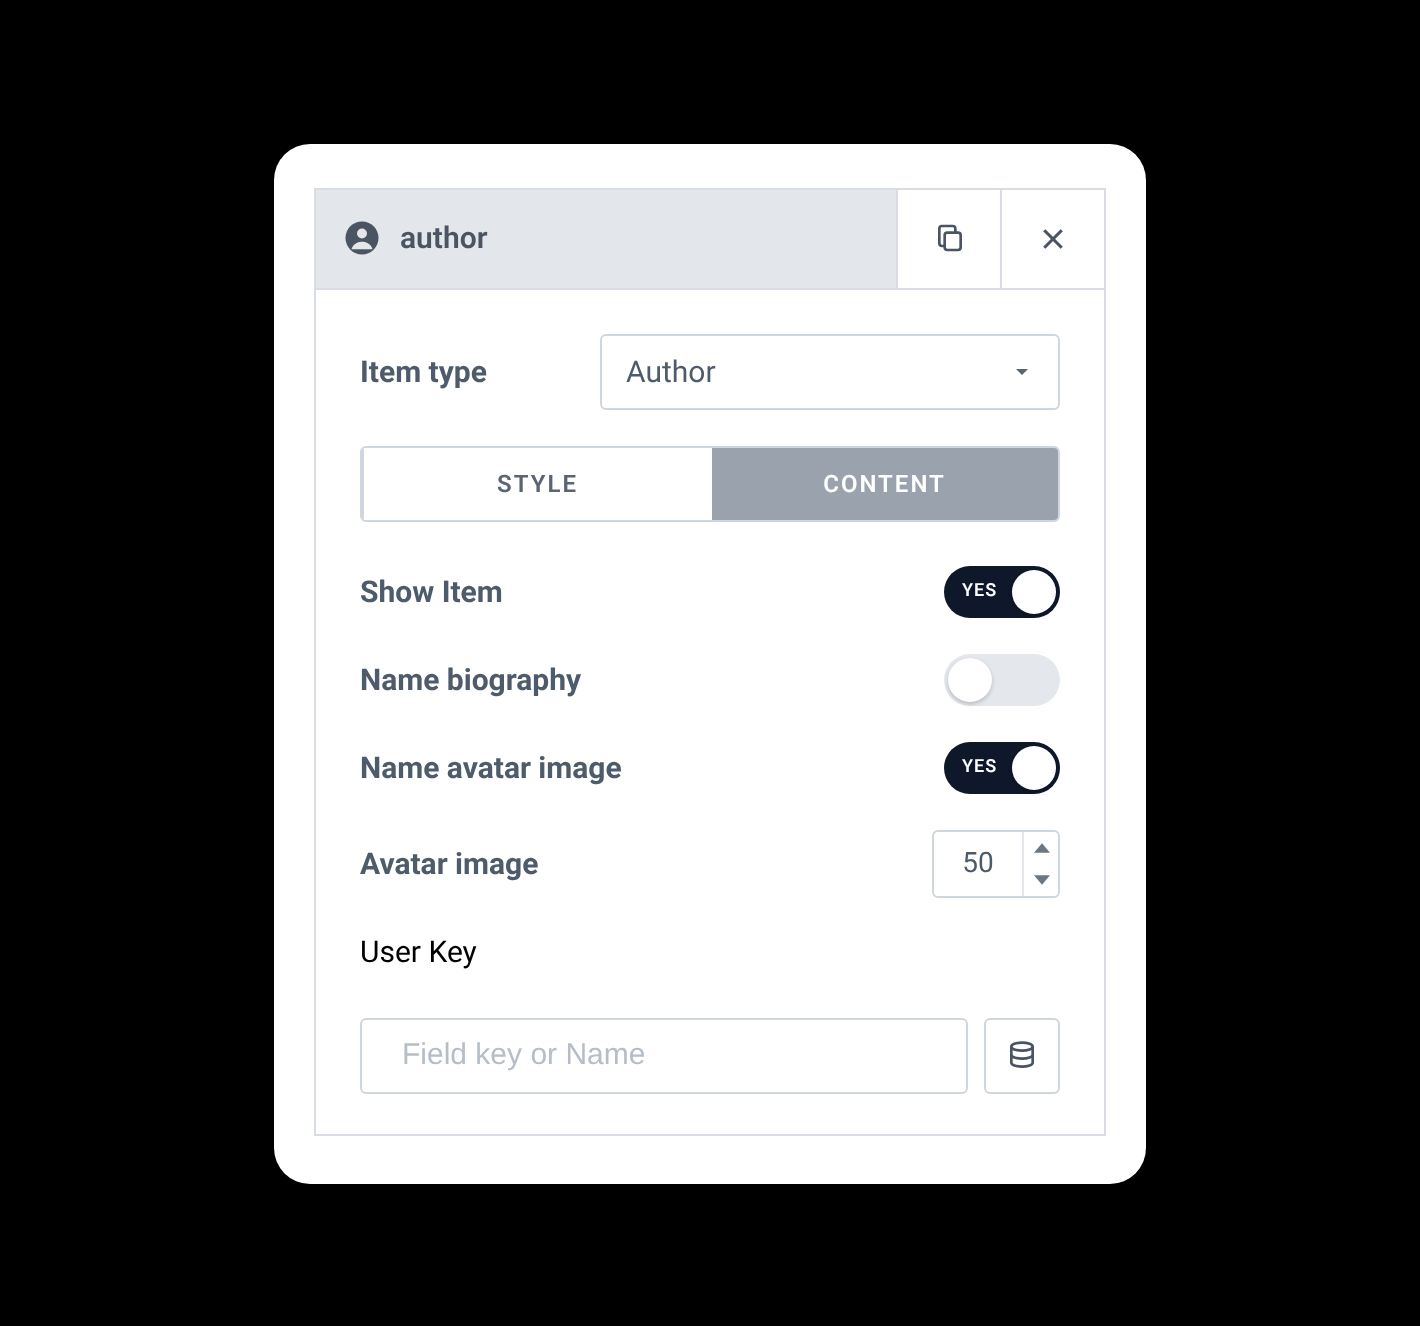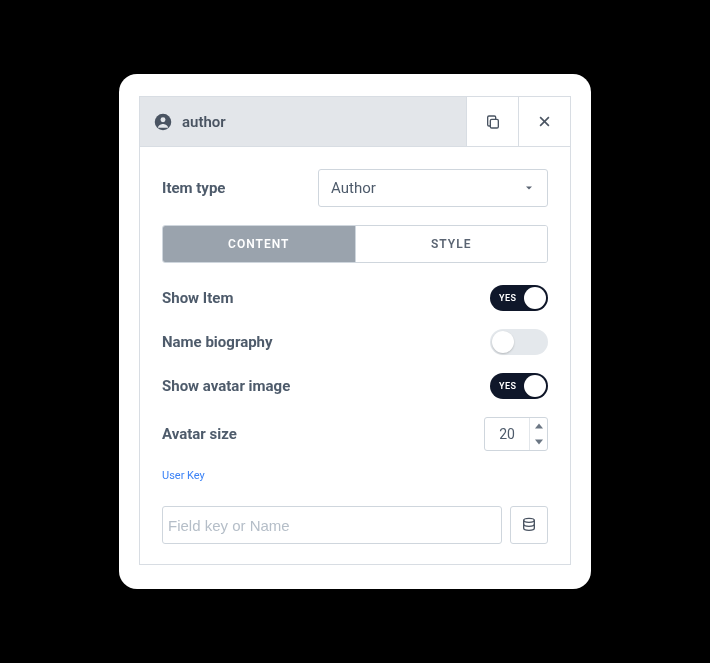--- a/index.html
+++ b/index.html
@@ -6,21 +6,21 @@
   body {
     width: 710px;
     height: 663px;
     background: #000;
     display: flex;
     align-items: center;
     justify-content: center;
     font-family: -apple-system, BlinkMacSystemFont, "Segoe UI", Roboto, sans-serif;
   }
   .panel {
-    width: 472px;
+    width: 436px;
     background: #fff;
     border-radius: 18px;
     box-shadow: 0 8px 30px rgba(0,0,0,0.35);
     overflow: hidden;
     padding-bottom: 24px;
   }
   .inner {
     margin: 22px 20px 0 20px;
     border: 1px solid #d8dde3;
   }
@@ -164,34 +164,34 @@
     height: 100%;
   }
   .stepper-btn {
     flex: 1;
     display: flex;
     align-items: center;
     justify-content: center;
     cursor: pointer;
   }
   .field-label {
-    color: #3b82f6;
-    font-size: 11px;
+    color: #000000;
+    font-size: 15px;
     margin-bottom: 24px;
   }
   .input-group {
     display: flex;
     gap: 8px;
   }
   .text-input {
     flex: 1;
     height: 38px;
     border: 1px solid #cfd6dd;
     border-radius: 3px;
-    padding: 0 5px;
+    padding: 0 20px;
     font-size: 15px;
     color: #4e5b6b;
     outline: none;
   }
   .text-input::placeholder { color: #b5bec8; }
   .input-btn {
     width: 38px;
     height: 38px;
     border: 1px solid #cfd6dd;
     border-radius: 3px;
@@ -246,56 +246,56 @@
           <span>Author</span>
           <span>
             <svg width="12" height="12" viewBox="0 0 24 24" fill="#5a6472">
               <path d="M6 9l6 6 6-6z"></path>
             </svg>
           </span>
         </div>
       </div>
 
       <div class="tabs">
+        <div class="tab inactive">
+          <span>STYLE</span>
+        </div>
         <div class="tab active">
           <span>CONTENT</span>
-        </div>
-        <div class="tab inactive">
-          <span>STYLE</span>
         </div>
       </div>
 
       <div class="row">
         <span class="row-label">Show Item</span>
         <div class="toggle on">
           <span class="toggle-text">YES</span>
           <div class="toggle-knob"></div>
         </div>
       </div>
 
       <div class="row">
         <span class="row-label">Name biography</span>
         <div class="toggle off">
           <span class="toggle-text">NO</span>
           <div class="toggle-knob"></div>
         </div>
       </div>
 
       <div class="row">
-        <span class="row-label">Show avatar image</span>
+        <span class="row-label">Name avatar image</span>
         <div class="toggle on">
           <span class="toggle-text">YES</span>
           <div class="toggle-knob"></div>
         </div>
       </div>
 
       <div class="row">
-        <span class="row-label">Avatar size</span>
+        <span class="row-label">Avatar image</span>
         <div class="stepper">
-          <span class="stepper-value">20</span>
+          <span class="stepper-value">50</span>
           <div class="stepper-btns">
             <div class="stepper-btn">
               <span>
                 <svg width="8" height="6" viewBox="0 0 10 6" fill="#6b7683">
                     <path d="M5 0L10 6H0z"></path>
                   </svg>
               </span>
             </div>
             <div class="stepper-btn">
               <span>

